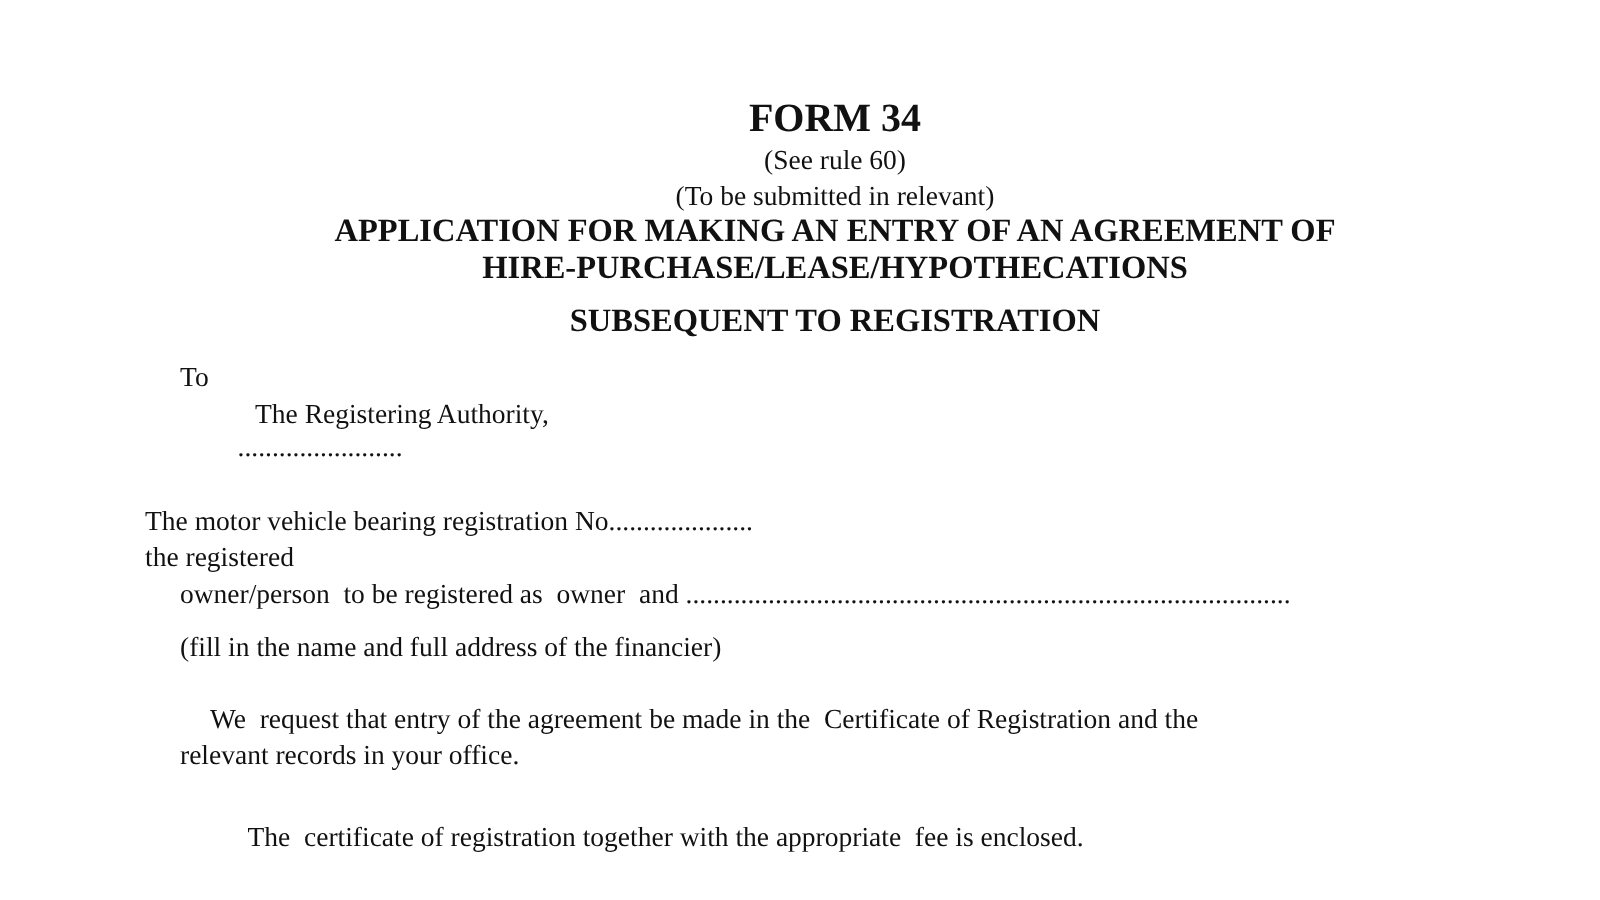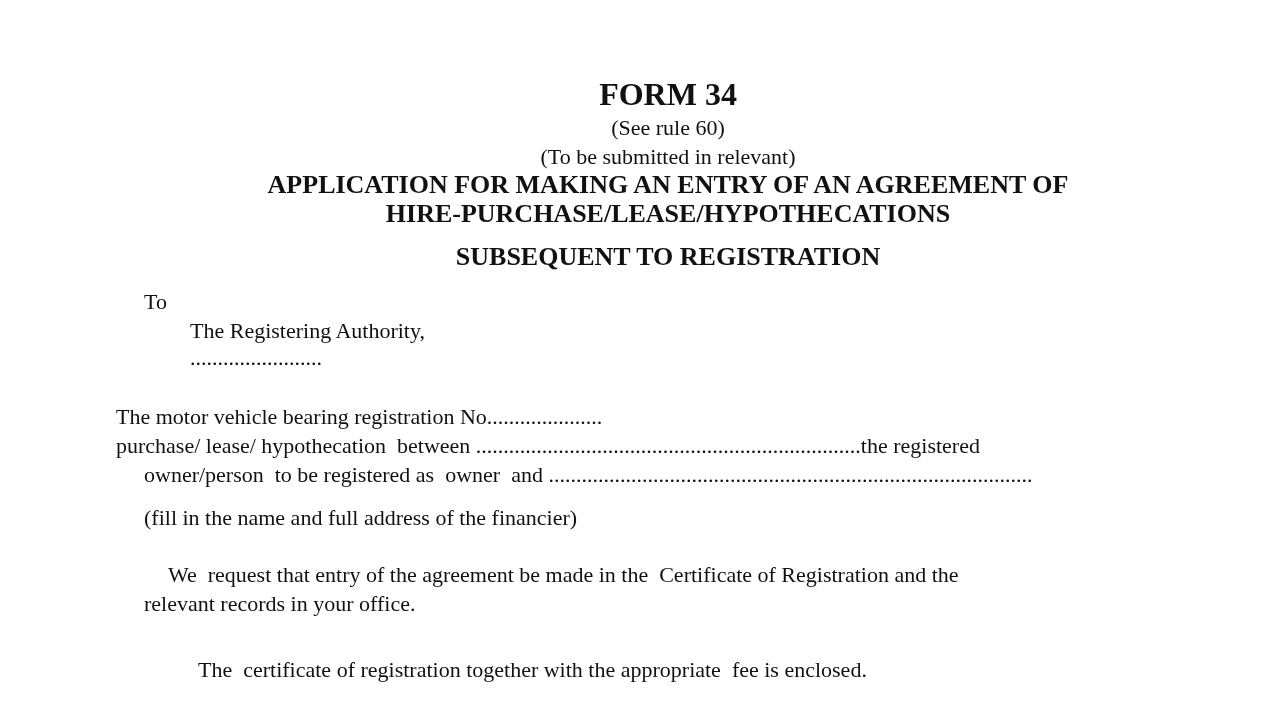--- a/index.html
+++ b/index.html
@@ -28,30 +28,29 @@
   <div class="abs center title">FORM 34</div>
   <div class="abs center sub" style="top:115px;">(See rule 60)</div>
   <div class="abs center sub" style="top:144px;">(To be submitted in relevant)</div>
   <div class="abs center head" style="top:171px;">APPLICATION FOR MAKING AN ENTRY OF AN AGREEMENT OF</div>
   <div class="abs center head" style="top:200px;">HIRE-PURCHASE/LEASE/HYPOTHECATIONS</div>
   <div class="abs center head" style="top:243px;">SUBSEQUENT TO REGISTRATION</div>
 </div>
 
 <div>
   <div class="abs body" style="left:116px; top:288px;">To</div>
-  <div class="abs body" style="left:162px; top:317px;text-align:center;">The Registering Authority,</div>
+  <div class="abs body" style="left:176px; top:317px;text-align:center;">The Registering Authority,</div>
   <div class="abs body" style="left:162px; top:344px;">........................</div>
 </div>
 
 <div>
   <div class="justify-line" style="top:403px;">
     <span>The motor vehicle bearing registration No.....................</span>
   </div>
   <div class="justify-line" style="top:432px;">
-    <span>purchase/ lease/ hypothecation  between ......................................................................</span>
     <span>the registered</span>
   </div>
   <div class="abs body" style="left:116px; top:461px;">owner/person  to be registered as  owner  and ........................................................................................</div>
 </div>
 
 <div class="abs body" style="left:116px; top:504px;">(fill in the name and full address of the financier)</div>
 
 <div>
   <div class="justify-line" style="top:561px; left:168px; width:1008px;">
     <span>We  request that entry of the agreement be made in the  Certificate of Registration and the</span>

